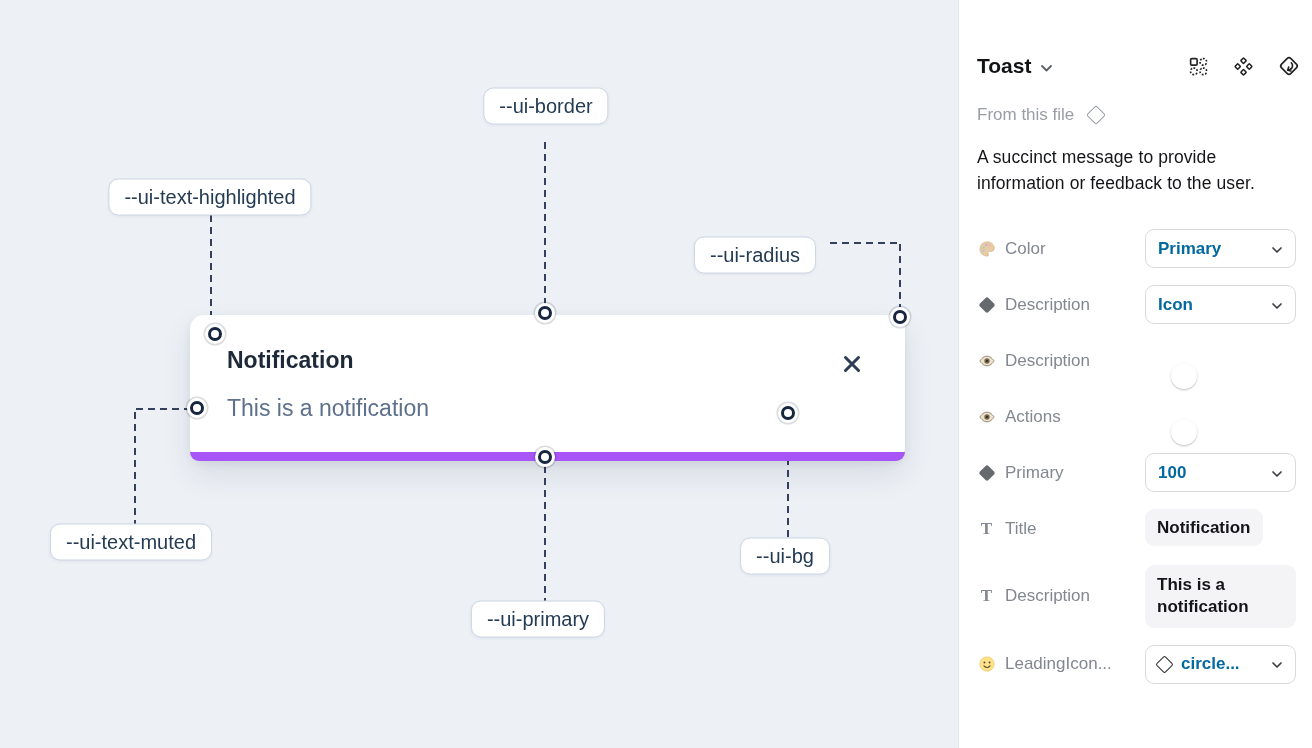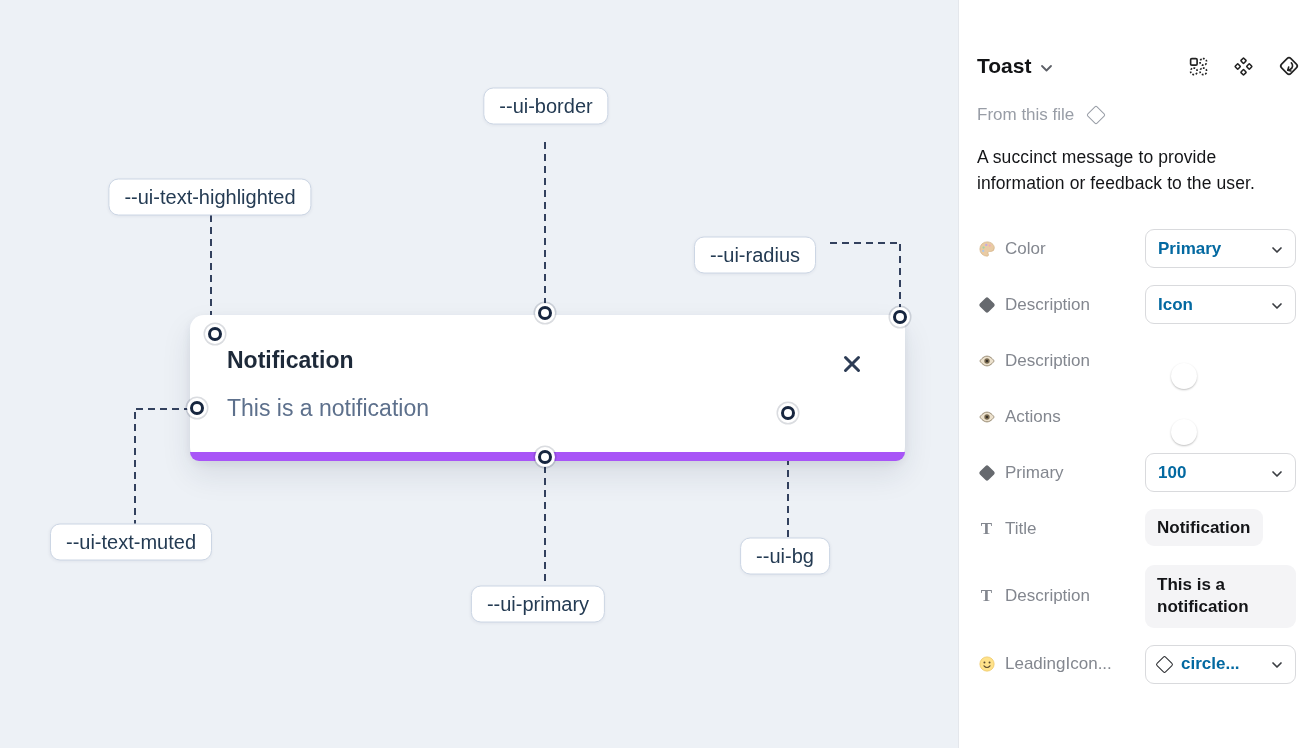--- a/index.html
+++ b/index.html
@@ -54,21 +54,21 @@
     border-radius: 10px;
     padding: 6px 15px;
     font-size: 20px; color: #243b53;
     white-space: nowrap;
     box-shadow: 0 1px 3px rgba(30,42,72,.05);
   }
   .pill-border          { left: 546px; top: 106px; }
   .pill-text-highlighted{ left: 210px; top: 197px; }
   .pill-radius          { left: 755px; top: 243px; margin-top: 12px; }
   .pill-text-muted      { left: 131px; top: 542px; }
-  .pill-primary         { left: 538px; top: 604px; }
+  .pill-primary         { left: 538px; top: 619px; }
   .pill-bg              { left: 785px; top: 556px; }
 
   
   .seg { position: absolute; }
   .seg.v { width: 2px; background: repeating-linear-gradient(180deg, #33415e 0 7px, transparent 7px 12px); }
   .seg.h { height: 2px; background: repeating-linear-gradient(90deg, #33415e 0 7px, transparent 7px 12px); }
   .seg-border          { left: 544px; top: 142px; height: 162px; }
   .seg-highlighted     { left: 210px; top: 215px; height: 110px; }
   .seg-radius-h        { left: 830px; top: 242px; width: 72px;  }
   .seg-radius-v        { left: 899px; top: 244px; height: 64px; }

